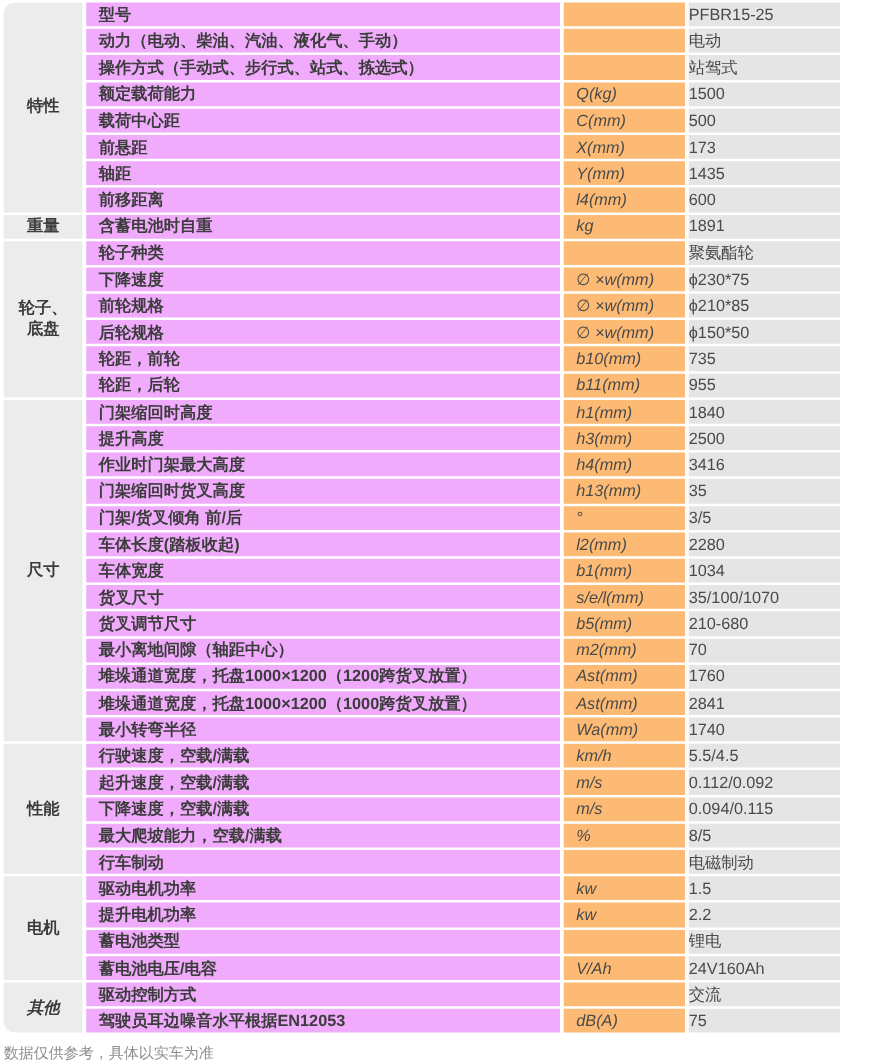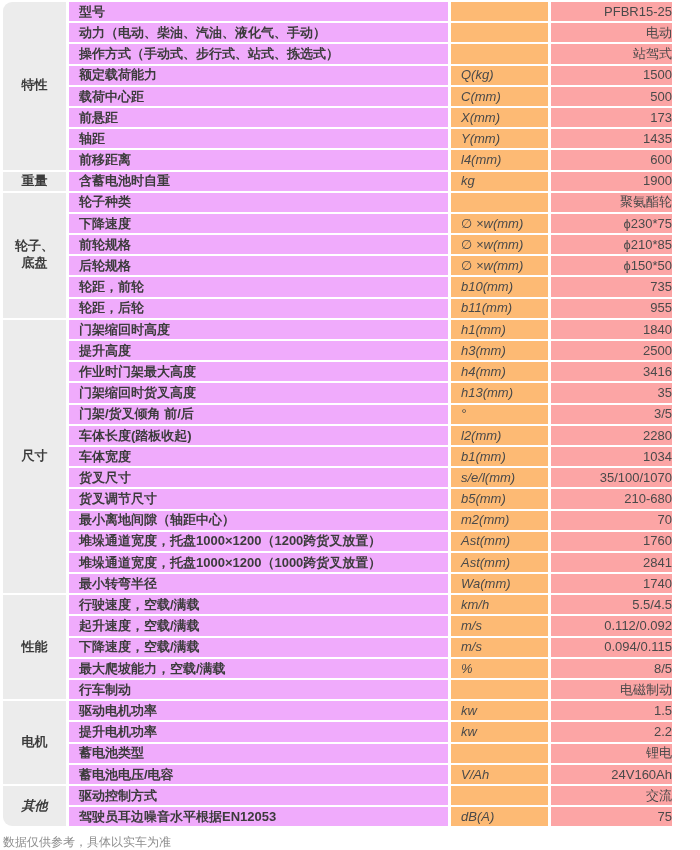--- a/index.html
+++ b/index.html
@@ -39,23 +39,22 @@
   td.param{
     background:#f0abfc;
     font-weight:bold;
     color:#3c3c3c;
   }
   td.unit{
     background:#fdba74;
     font-style:italic;
   }
   td.value{
-    background:#fca5a5;
+    background:#e5e5e5;
     padding-left:0;
-    text-align:right;
   }
   .footer-note{
     margin:6px 0 0 3px;
     font-size:12px;
     color:#8e8e8e;
   }
 </style>
 </head>
 <body>
 
@@ -105,21 +104,21 @@
       </tr>
       <tr>
         <td class="param">前移距离</td>
         <td class="unit">l4(mm)</td>
         <td class="value">600</td>
       </tr>
       <tr>
         <td class="cat" rowspan="1">重量</td>
         <td class="param">含蓄电池时自重</td>
         <td class="unit">kg</td>
-        <td class="value">1900</td>
+        <td class="value">1891</td>
       </tr>
       <tr>
         <td class="cat" rowspan="6">轮子、底盘</td>
         <td class="param">轮子种类</td>
         <td class="unit"></td>
         <td class="value">聚氨酯轮</td>
       </tr>
       <tr>
         <td class="param">下降速度</td>
         <td class="unit">∅ ×w(mm)</td>

